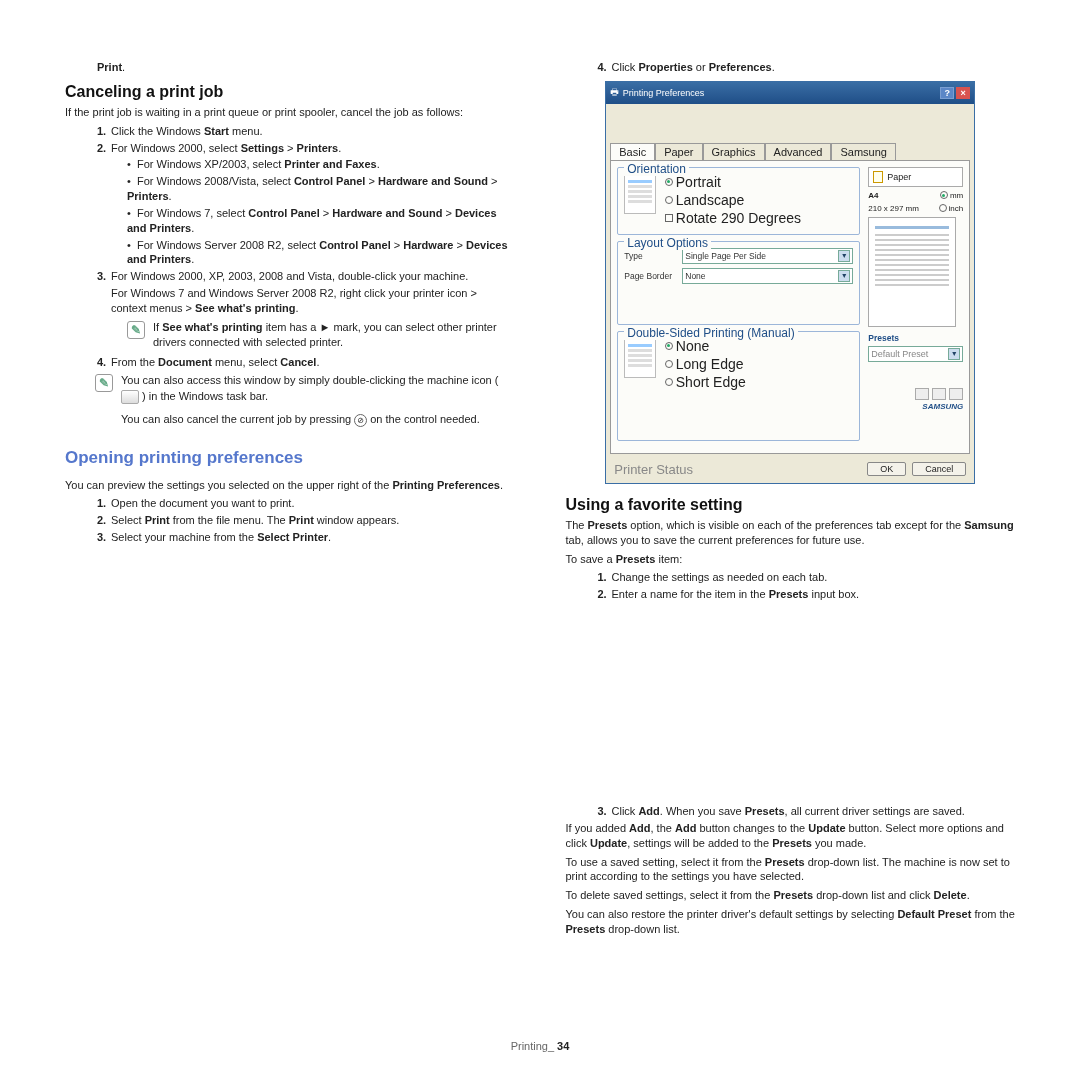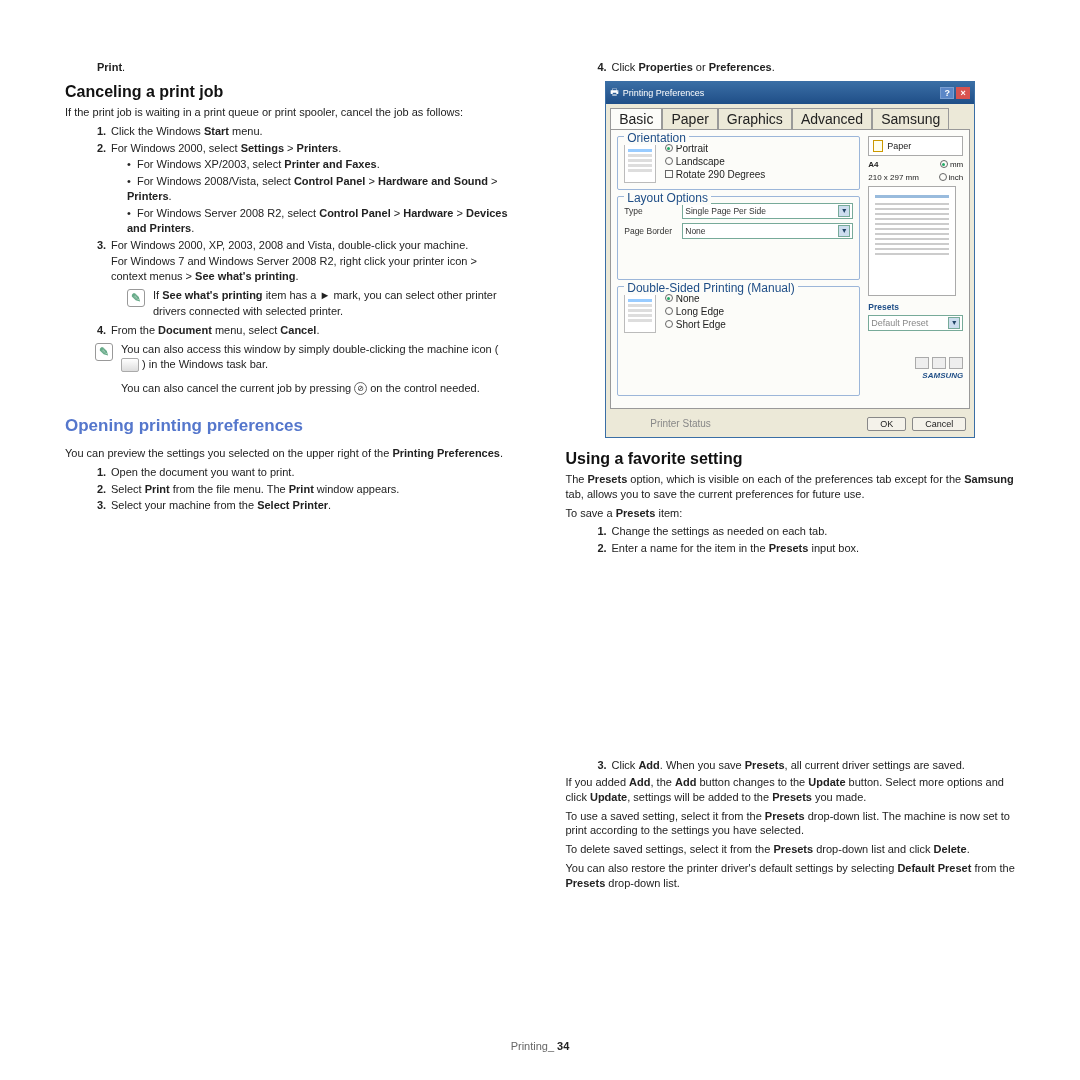--- a/index.html
+++ b/index.html
@@ -55,30 +55,30 @@
     background: linear-gradient(#3a6ea5,#1f4e87);
     color: #fff; padding: 3px 4px;
     display: flex; align-items: center; justify-content: space-between;
   }
   .dlg-title-left { display:flex; align-items:center; gap:4px; }
   .dlg-btns { display:flex; gap:2px; }
   .dlg-btn { width:14px; height:12px; display:flex; align-items:center; justify-content:center; font-size:9px; font-weight:bold; }
   .dlg-help { background:#5b87c7; color:#fff; border:1px solid #fff3; }
   .dlg-close { background:#d9534f; color:#fff; }
   .tabs { display:flex; padding: 4px 4px 0 4px; gap:0; }
-  .tab { padding: 2px 8px; background:#ece9d8; border:1px solid #999; border-bottom:none; font-size:14px; }
+  .tab { padding: 2px 8px; background:#ece9d8; border:1px solid #999; border-bottom:none; font-size:11px;margin-top:35px; }
   .tab.active { background:#fcfcf9; }
   .dlg-body { background:#fcfcf9; border:1px solid #999; margin:0 4px 4px 4px; padding:6px; display:flex; gap:8px; }
   .dlg-left { flex:1; }
   .dlg-right { width:95px; }
   .fieldset { border:1px solid #9cb6d9; border-radius:2px; padding:6px; margin-bottom:6px; position:relative; }
   .fieldset-label { position:absolute; top:-6px; left:6px; background:#fcfcf9; padding:0 3px; color:#1f4e87; font-size:12px; }
   .thumb { width:32px; height:40px; border:1px solid #bbb; background:#fff; display:inline-block; vertical-align:top; margin-right:6px; }
   .thumb::after { content:""; display:block; margin:5px 3px; height:3px; background:#9cf; box-shadow: 0 5px 0 #ddd, 0 10px 0 #ddd, 0 15px 0 #ddd, 0 20px 0 #ddd; }
-  .radio-col { display:inline-block; vertical-align:top; font-size:10px; }
+  .radio-col { display:inline-block; vertical-align:top; font-size:14px; }
   .radio-row { display:flex; align-items:center; gap:3px; margin-bottom:2px; }
   .rdot { width:8px; height:8px; border:1px solid #666; border-radius:50%; display:inline-block; position:relative; }
   .rdot.on::after { content:""; position:absolute; inset:1.5px; background:#2a6; border-radius:50%; }
   .chk { width:8px; height:8px; border:1px solid #666; display:inline-block; }
   .layout-row { display:flex; align-items:center; gap:6px; margin-bottom:4px; font-size:8.5px; }
   .layout-row label { width:52px; color:#333; }
   .combo { flex:1; height:16px; border:1px solid #7a9; background:#fff; display:flex; align-items:center; justify-content:space-between; padding:0 2px; color:#333; }
   .combo-arrow { width:12px; height:12px; background:#cde; border:1px solid #7a9; display:flex; align-items:center; justify-content:center; color:#246; font-size:8px; }
   .paper-box { border:1px solid #aaa; background:#fff; padding:3px 4px; margin-bottom:4px; display:flex; align-items:center; gap:4px; }
   .paper-icon { width:10px; height:12px; border:1px solid #c90; background:#ffe;}
@@ -86,21 +86,21 @@
   .spec-row .a4 { font-weight:bold; }
   .unit { display:flex; align-items:center; gap:2px; }
   .preview-page { width:88px; height:110px; border:1px solid #aaa; background:#fff; padding:8px 6px; }
   .pv-line { height:2px; background:#ccc; margin-bottom:3px; }
   .pv-head { height:3px; background:#9bd; margin-bottom:5px; }
   .presets-box { margin-top:6px; }
   .presets-label { color:#1f4e87; font-size:8.5px; font-weight:bold; margin-bottom:3px;}
   .corner-icons { display:flex; justify-content:flex-end; gap:3px; margin-top:26px; }
   .ci { width:14px; height:12px; border:1px solid #aaa; background:#eee; }
   .dlg-footer { display:flex; justify-content:space-between; align-items:center; padding:4px 8px 6px 8px; }
-  .link-btn { color:#888; font-size:10px;margin-left:36px; }
+  .link-btn { color:#888; font-size:13px; }
   .ok-cancel { display:flex; gap:6px; }
   .win-btn { border:1px solid #888; background:#f4f2ea; padding:1px 12px; font-size:9px; border-radius:2px; }
   .samsung-logo { color:#1f4e87; font-style:italic; font-size:8px; font-weight:bold; text-align:right; margin-top:2px; }
 
   .footer {
     position: absolute; bottom: 28px; width: 1080px;
     text-align: center; font-size: 11px; color: #666;
   }
   .footer b { color: #222; }
 </style>
@@ -123,20 +123,23 @@
       </div>
       <div class="list-line">
         <span class="num">2.</span><span>For Windows 2000, select </span><b>Settings</b> <span>&gt;</span> <b>Printers</b><span>.</span>
       </div>
       <div class="sub-bullets">
         <div class="list-line">
           <span class="bullet">•</span><span>For Windows XP/2003, select </span><b>Printer and Faxes</b><span>.</span>
         </div>
         <div class="list-line">
           <span class="bullet">•</span><span>For Windows 2008/Vista, select </span><b>Control Panel</b> <span>&gt;</span> <b>Hardware and Sound</b> <span>&gt;</span> <b>Printers</b><span>.</span>
+        </div>
+        <div class="list-line">
+          <span class="bullet">•</span><span>For Windows 7, select </span><b>Control Panel</b> <span>&gt;</span> <b>Hardware and Sound</b> <span>&gt;</span> <b>Devices and Printers</b><span>.</span>
         </div>
         <div class="list-line">
           <span class="bullet">•</span><span>For Windows Server 2008 R2, select </span><b>Control Panel</b> <span>&gt;</span> <b>Hardware</b> <span>&gt;</span> <b>Devices and Printers</b><span>.</span>
         </div>
       </div>
       <div class="list-line" style="margin-top:2px;">
         <span class="num">3.</span><span>For Windows 2000, XP, 2003, 2008 and Vista, double-click your machine.</span>
       </div>
       <div class="list-line" style="padding-left:14px">
         <span>For Windows 7 and Windows Server 2008 R2, right click your printer icon &gt; context menus &gt; </span><b>See what's printing</b><span>.</span>

